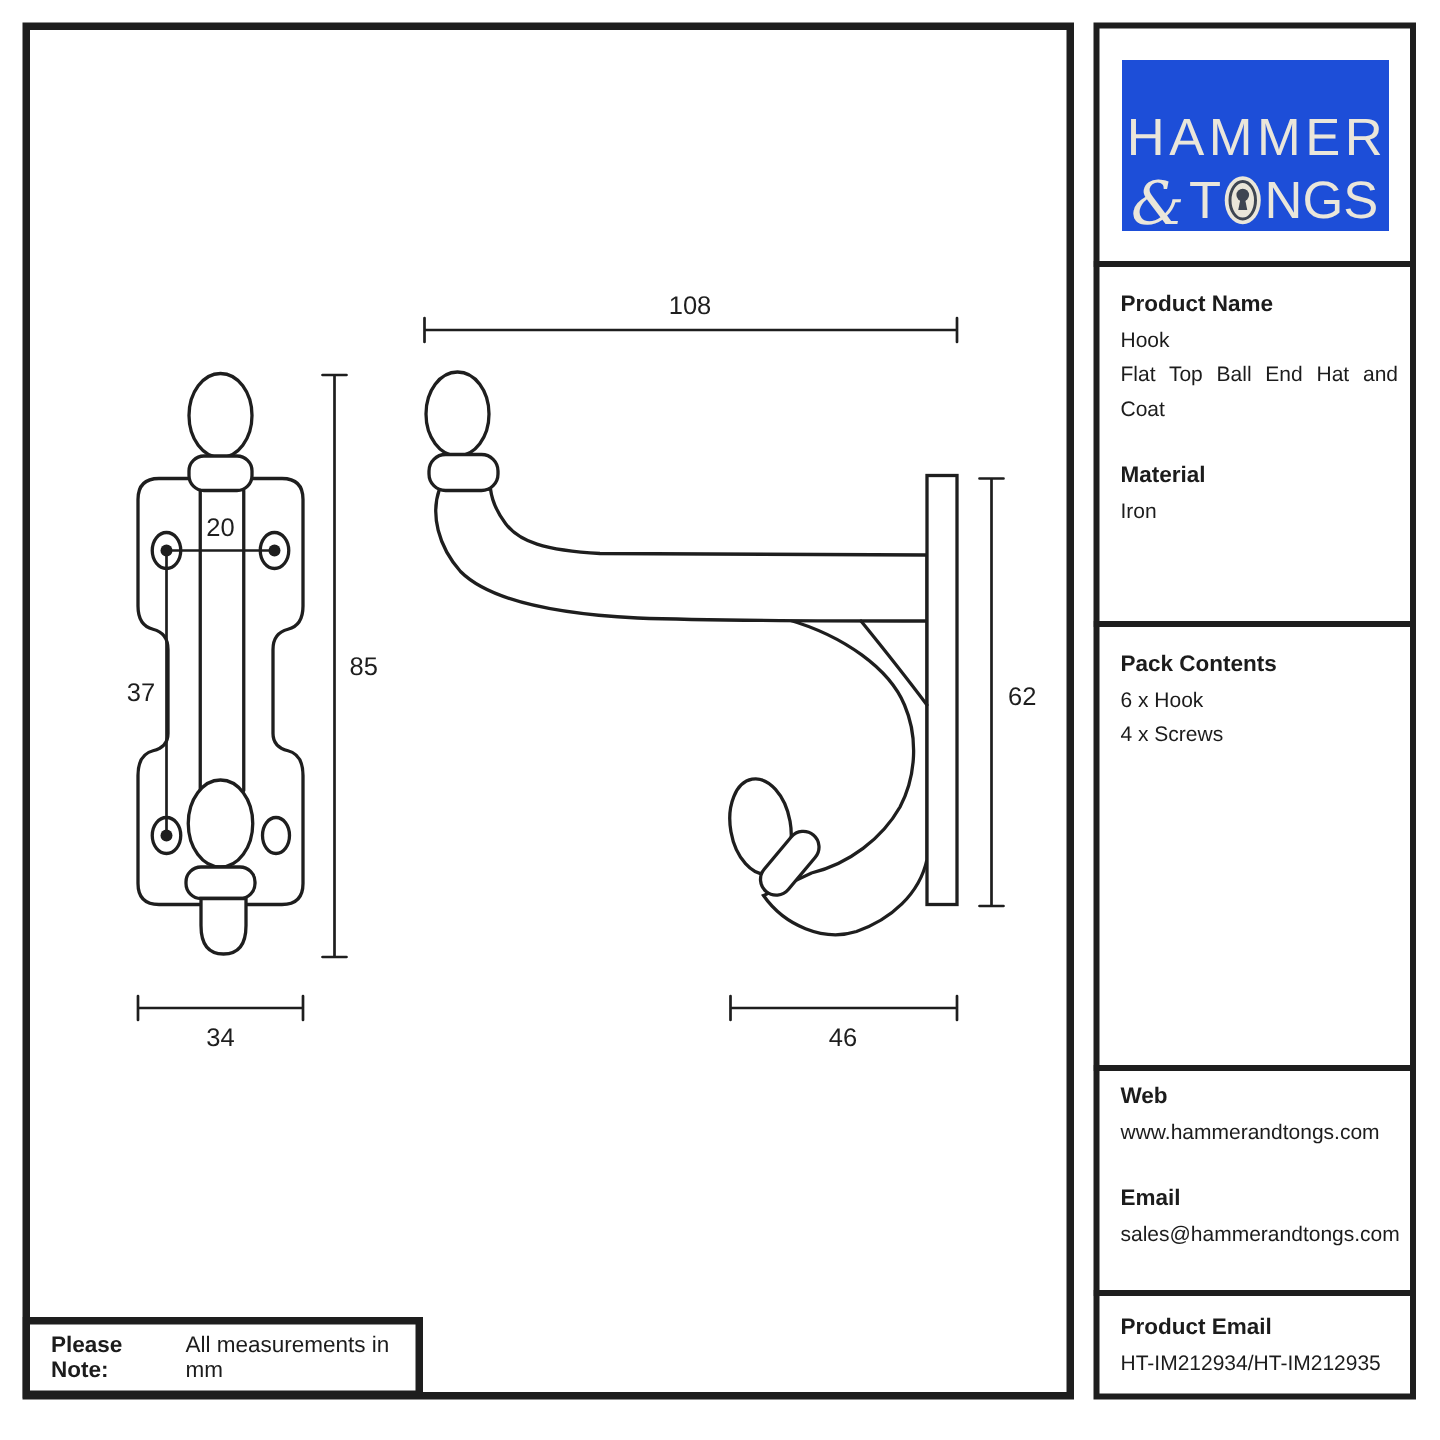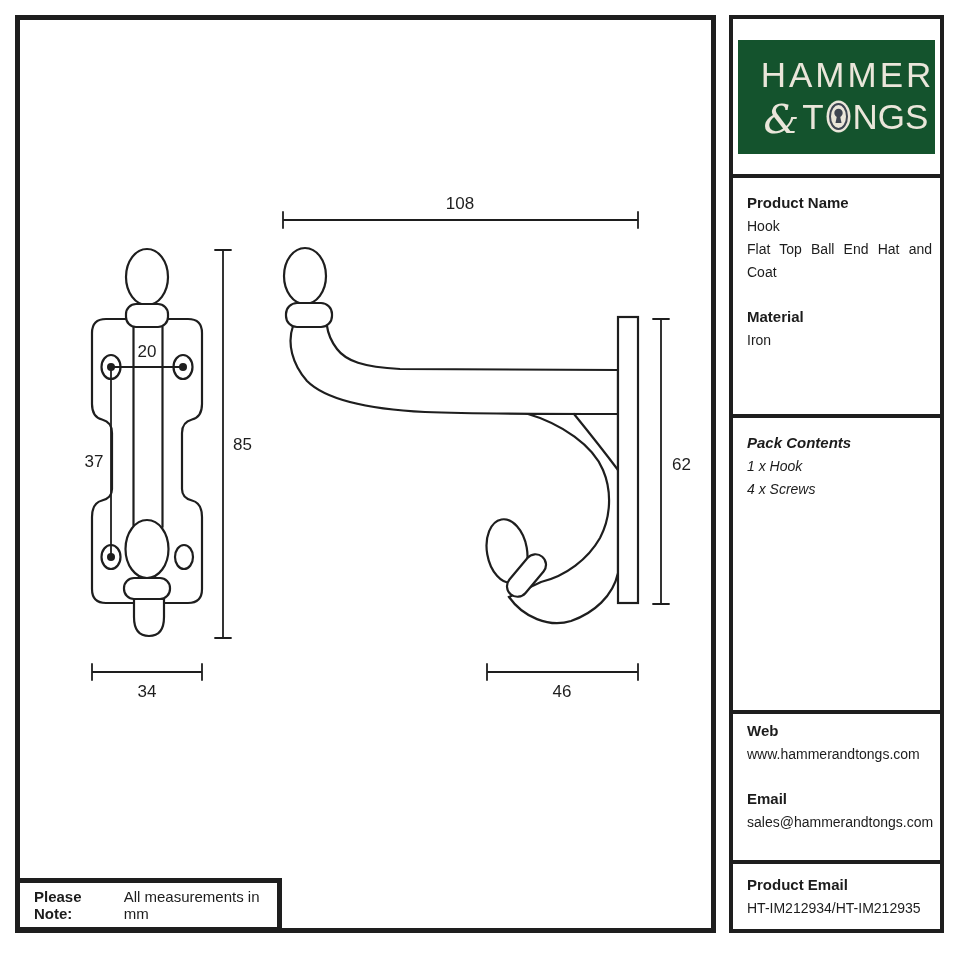--- a/index.html
+++ b/index.html
@@ -23,38 +23,38 @@
   .note-box .lbl { font-weight:bold; }
   .note-box .txt { margin-left:6px; }
   .sidebar { position:absolute; left:729px; top:15px; width:215px; z-index:2; }
   .sb-box {
     border:4px solid #1e1e1e; box-sizing:border-box; background:#ffffff;
     width:215px;
   }
   .sb-box + .sb-box { margin-top:-4px; }
   .logo-box { height:163px; display:flex; align-items:center; justify-content:center; }
   .logo {
-    width:178px; height:114px; background:#14532d;
-    display:flex; flex-direction:column; align-items:center; justify-content:center;padding-left:19px;
+    width:178px; height:114px; background:#1d4ed8;
+    display:flex; flex-direction:column; align-items:center; justify-content:flex-end;
   }
   .logo-word1 {
     color:#eae6da; font-size:35px; line-height:1; letter-spacing:3px;
     font-weight:normal; margin-left:3px;
   }
   .logo-line2 {
     display:flex; align-items:center; color:#eae6da; font-size:35px;
     line-height:1; margin-top:5px;
   }
   .logo-amp {
     font-family:"DejaVu Serif", serif; font-style:italic;
     font-size:40px; margin-right:3px; position:relative; top:2px;
   }
   .keyhole { margin:0 1px; display:block; }
   .info-box   { height:244px; padding:16px 18px 0 14px; }
-  .pack-box   { height:300px; padding:16px 13px 0 14px;font-style:italic; }
+  .pack-box   { height:300px; padding:16px 13px 0 14px; }
   .web-box    { height:154px; padding:8px 13px 0 14px; }
   .code-box   { height:73px;  padding:12px 13px 0 14px; }
   .sb-h { font-weight:bold; font-size:15px; margin:0 0 4px 0; }
   .sb-t { font-size:14px; line-height:23px; }
   .just { text-align:justify; text-align-last:justify; width:185px; }
   .blk2 { margin-top:24px; }
   svg text { font-family:"Liberation Sans", sans-serif; font-size:17px; fill:#1e1e1e; }
 </style>
 </head>
 <body>
@@ -175,21 +175,21 @@
   <div class="sb-box info-box">
     <div class="sb-h">Product Name</div>
     <div class="sb-t">Hook</div>
     <div class="sb-t just">Flat Top Ball End Hat and Coat</div>
     <div class="sb-h blk2">Material</div>
     <div class="sb-t">Iron</div>
   </div>
 
   <div class="sb-box pack-box">
     <div class="sb-h">Pack Contents</div>
-    <div class="sb-t">1 x Hook</div>
+    <div class="sb-t">6 x Hook</div>
     <div class="sb-t">4 x Screws</div>
   </div>
 
   <div class="sb-box web-box">
     <div class="sb-h">Web</div>
     <div class="sb-t">www.hammerandtongs.com</div>
     <div class="sb-h blk2">Email</div>
     <div class="sb-t">sales@hammerandtongs.com</div>
   </div>
 

